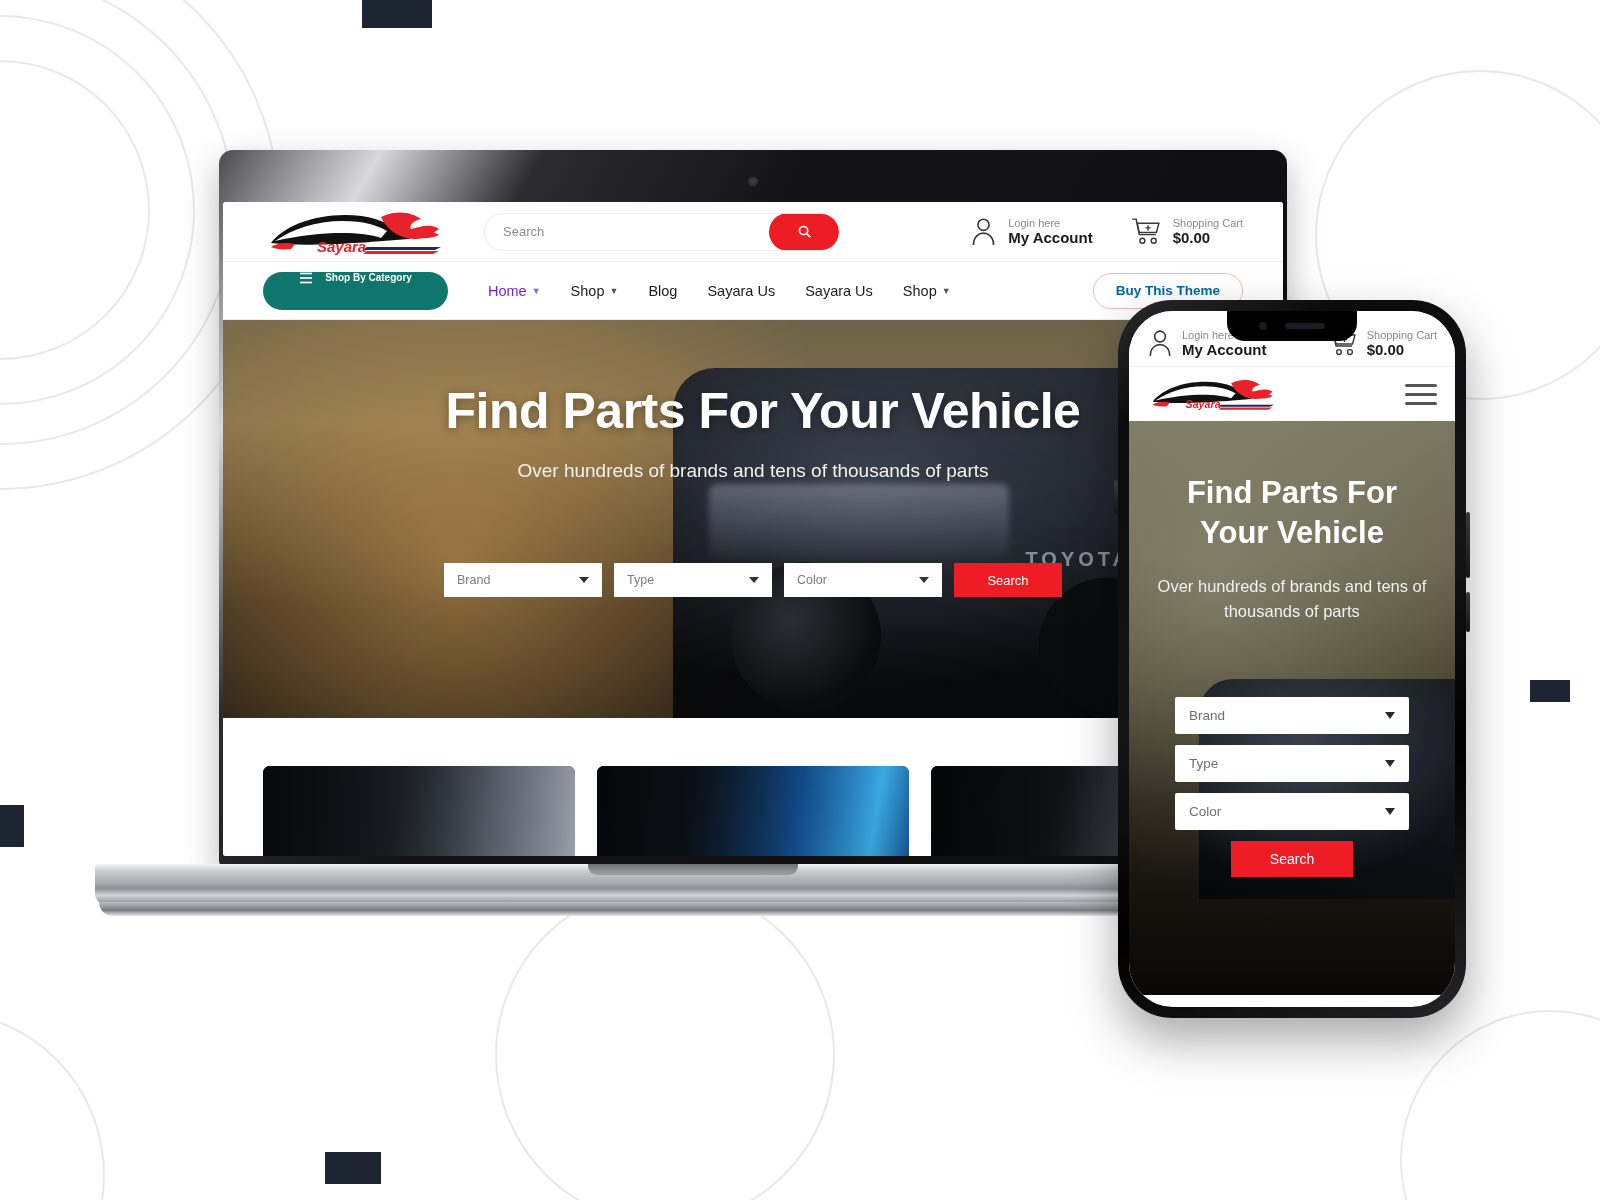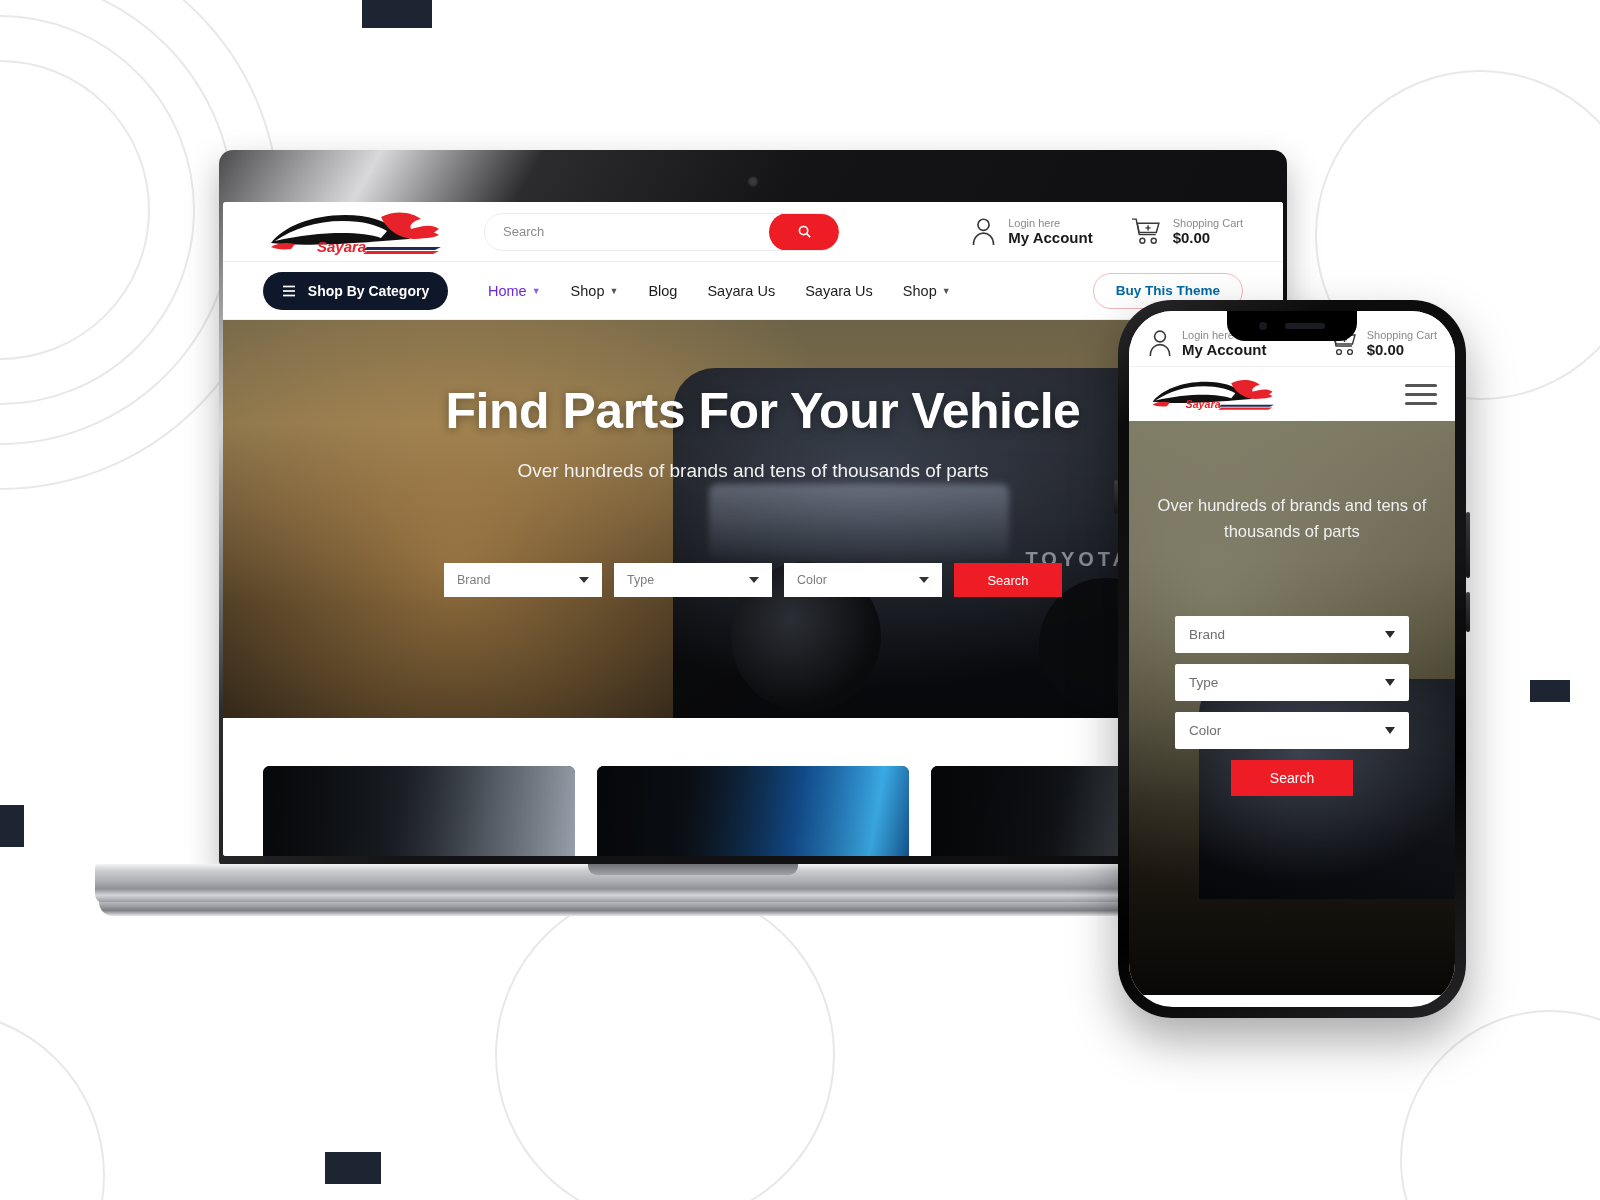--- a/index.html
+++ b/index.html
@@ -106,23 +106,23 @@
   .util { display: flex; align-items: center; gap: 11px; margin-left: 38px; }
   .util-txt { line-height: 1.15; }
   .util-sm { font-size: 11px; color: #8a8a8a; }
   .util-lg { font-size: 15px; color: #1a1a1a; font-weight: bold; }
 
   .navbar {
     height: 58px; display: flex; align-items: center; padding: 0 40px; background:#fff;
     border-bottom: 1px solid #f0f0f0;
   }
   .cat-btn {
-    width: 185px; height: 38px; background: #0f172a; border-radius: 19px;
-    display: flex; align-items: center; justify-content: center; gap: 12px;
-    color: #fff; font-size: 14px; font-weight: bold; cursor: pointer; flex:none;
+    width: 185px; height: 38px; background: #0f766e; border-radius: 19px;
+    display: flex; align-items: flex-start; justify-content: center; gap: 12px;
+    color: #fff; font-size: 10px; font-weight: bold; cursor: pointer; flex:none;
   }
   .navlinks { display: flex; align-items: center; gap: 30px; margin-left: 40px; }
   .navlink {
     font-size: 14.5px; color: #1c1c1c; display: flex; align-items: center; gap: 5px;
     cursor: pointer; white-space: nowrap;
   }
   .navlink.active { color: #6d28d9; }
   .caret { font-size: 9px; opacity: .75; }
   .nav-spacer { flex: 1; }
   .buy-btn {
@@ -492,20 +492,22 @@
           <i></i>
             <i></i>
             <i></i>
         </div>
       </div>
 
       <div class="p-hero">
         <div class="p-truck"></div>
         <div class="p-hero-txt">
           <div class="p-h1">
+            <div>Find Parts For</div>
+            <div>Your Vehicle</div>
           </div>
           <div class="p-sub">Over hundreds of brands and tens of thousands of parts</div>
         </div>
         <div class="p-form">
           <div class="p-fld">
             <span>Brand</span>
             <i class="dd"></i>
           </div>
           <div class="p-fld">
             <span>Type</span>

